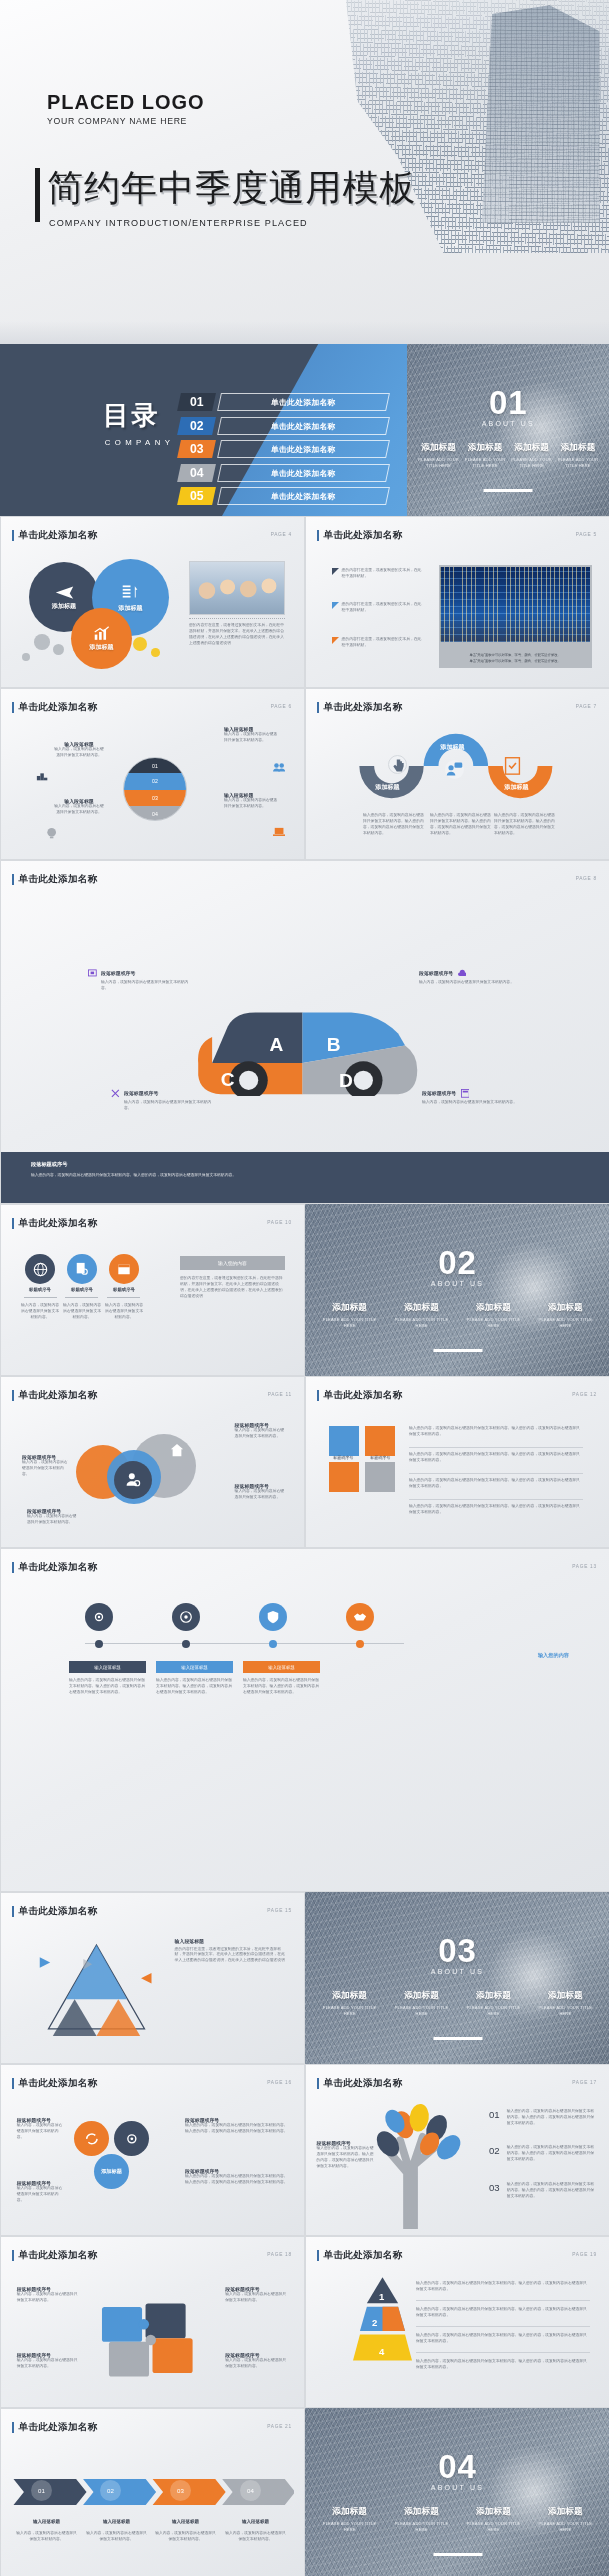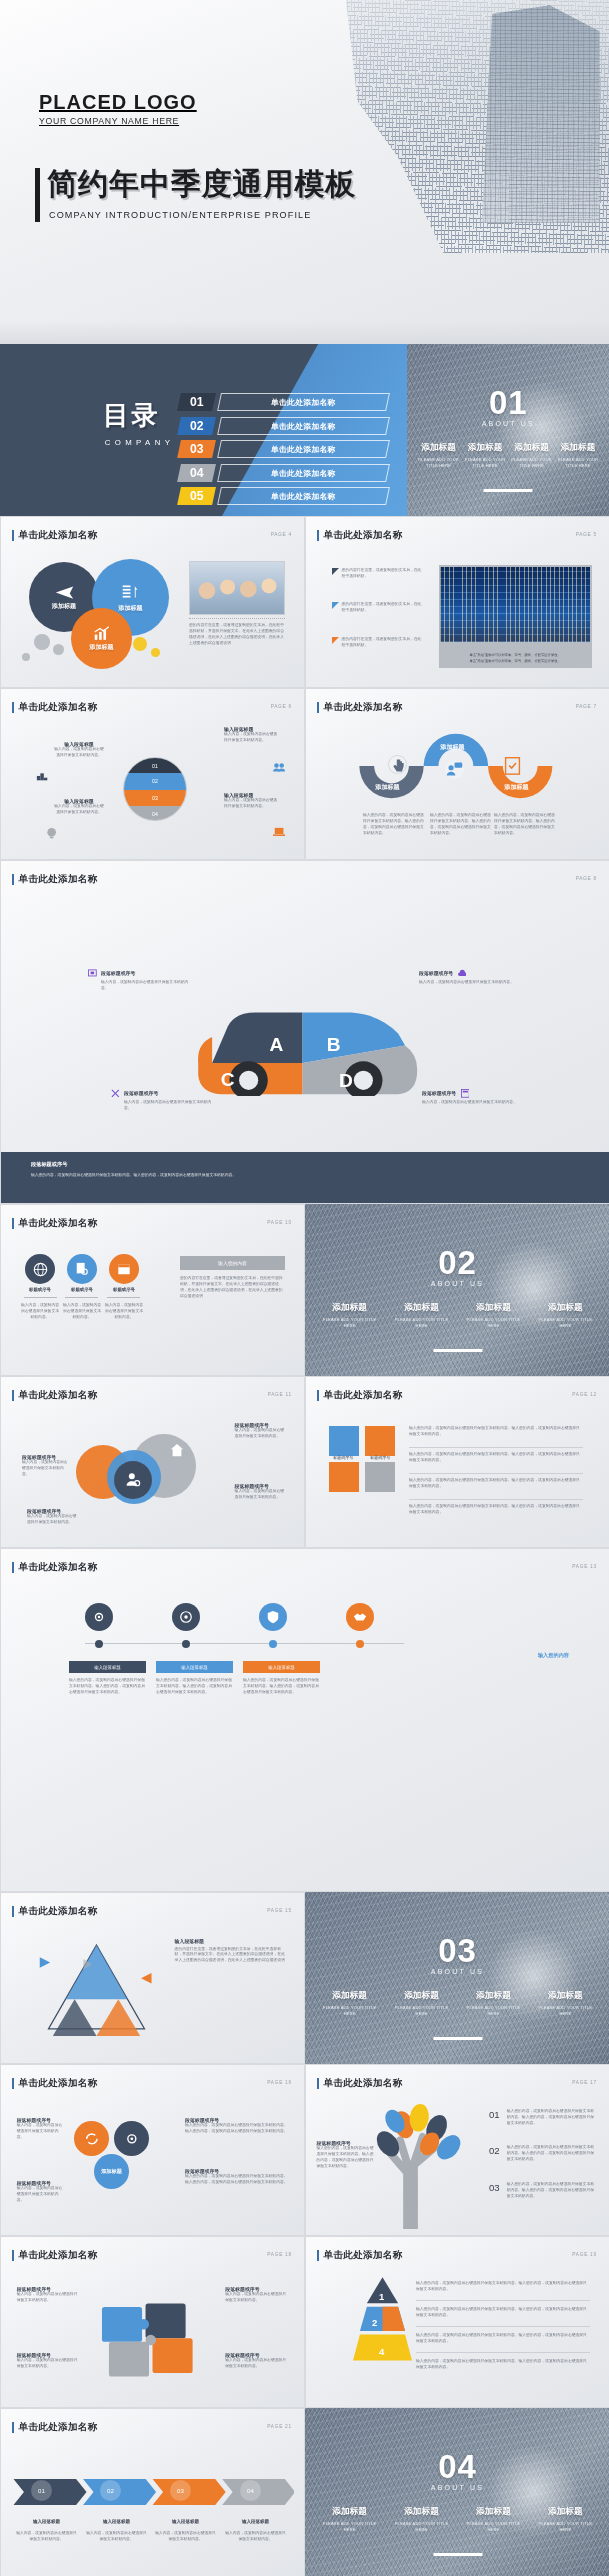--- a/index.html
+++ b/index.html
@@ -35,27 +35,27 @@
   }
   .cover-city2 {
     position:absolute; right:10.5px; top:5.2px; width:131px; height:218px;
     background:
       repeating-linear-gradient(0deg, rgba(70,85,105,.35) 0 0.9px, rgba(255,255,255,0) 0.9px 3.5px),
       repeating-linear-gradient(90deg, rgba(70,85,105,.30) 0 0.9px, rgba(255,255,255,0) 0.9px 5.2px),
       linear-gradient(180deg,#8e9dae,#cdd4dc);
     clip-path: polygon(18% 4%, 62% 0, 100% 12%, 100% 100%, 10% 100%);
     opacity:.75;
   }
-  .cover-logo { position:absolute; left:39px; top:91px;text-decoration:underline; }
+  .cover-logo { position:absolute; left:47px; top:91px; }
   .logo-main { font-size:20px; font-weight:bold; letter-spacing:1px; color:#1b1b1d; }
   .logo-sub { font-size:8.7px; letter-spacing:0.7px; color:#2b2c2f; margin-top:1.7px; }
   .cover-title-wrap { position:absolute; left:35px; top:164px; }
   .cover-bar { position:absolute; left:0; top:3.5px; width:5.2px; height:54px; background:#1c1d1f; }
   .cover-title {
-    margin-left:12.2px; font-size:30px; font-weight:bold; color:#1c1d1f;
+    margin-left:12.2px; font-size:36px; font-weight:normal; color:#1c1d1f;
     letter-spacing:0.9px; text-shadow:1.7px 1.7px 0 rgba(150,155,162,.55);
     font-family:"DejaVu Sans","Liberation Sans",sans-serif;
   }
   .cover-subtitle { margin-left:14px; margin-top:5.2px; font-size:9.1px; letter-spacing:1.1px; color:#232428; }
   .cover-shadowline { position:absolute; left:0; bottom:0; width:610px; height:22.6px;
                       background:linear-gradient(180deg,rgba(210,214,219,0),#dadde2); }
 
   
   .catalog { width:610px; height:172px; position:relative; overflow:hidden; background:#4f96d6; }
   .cat-left { position:absolute; left:0; top:0; width:366px; height:172px; background:#414f63;
@@ -151,21 +151,21 @@
 <div class="cover">
   <div class="cover-city"></div>
   <div class="cover-city2"></div>
   <div class="cover-logo">
     <div class="logo-main">PLACED LOGO</div>
     <div class="logo-sub">YOUR COMPANY NAME HERE</div>
   </div>
   <div class="cover-title-wrap">
     <div class="cover-bar"></div>
     <div class="cover-title">简约年中季度通用模板</div>
-    <div class="cover-subtitle">COMPANY INTRODUCTION/ENTERPRISE PROFILE</div>
+    <div class="cover-subtitle">COMPANY INTRODUCTION/ENTERPRISE PLACED</div>
   </div>
   <div class="cover-shadowline"></div>
 </div>
 
 <div class="row">
   <div class="catalog">
     <div class="cat-left2"></div>
     <div class="cat-left"></div>
     <div class="cat-wave"></div>
     <div class="cat-title">

